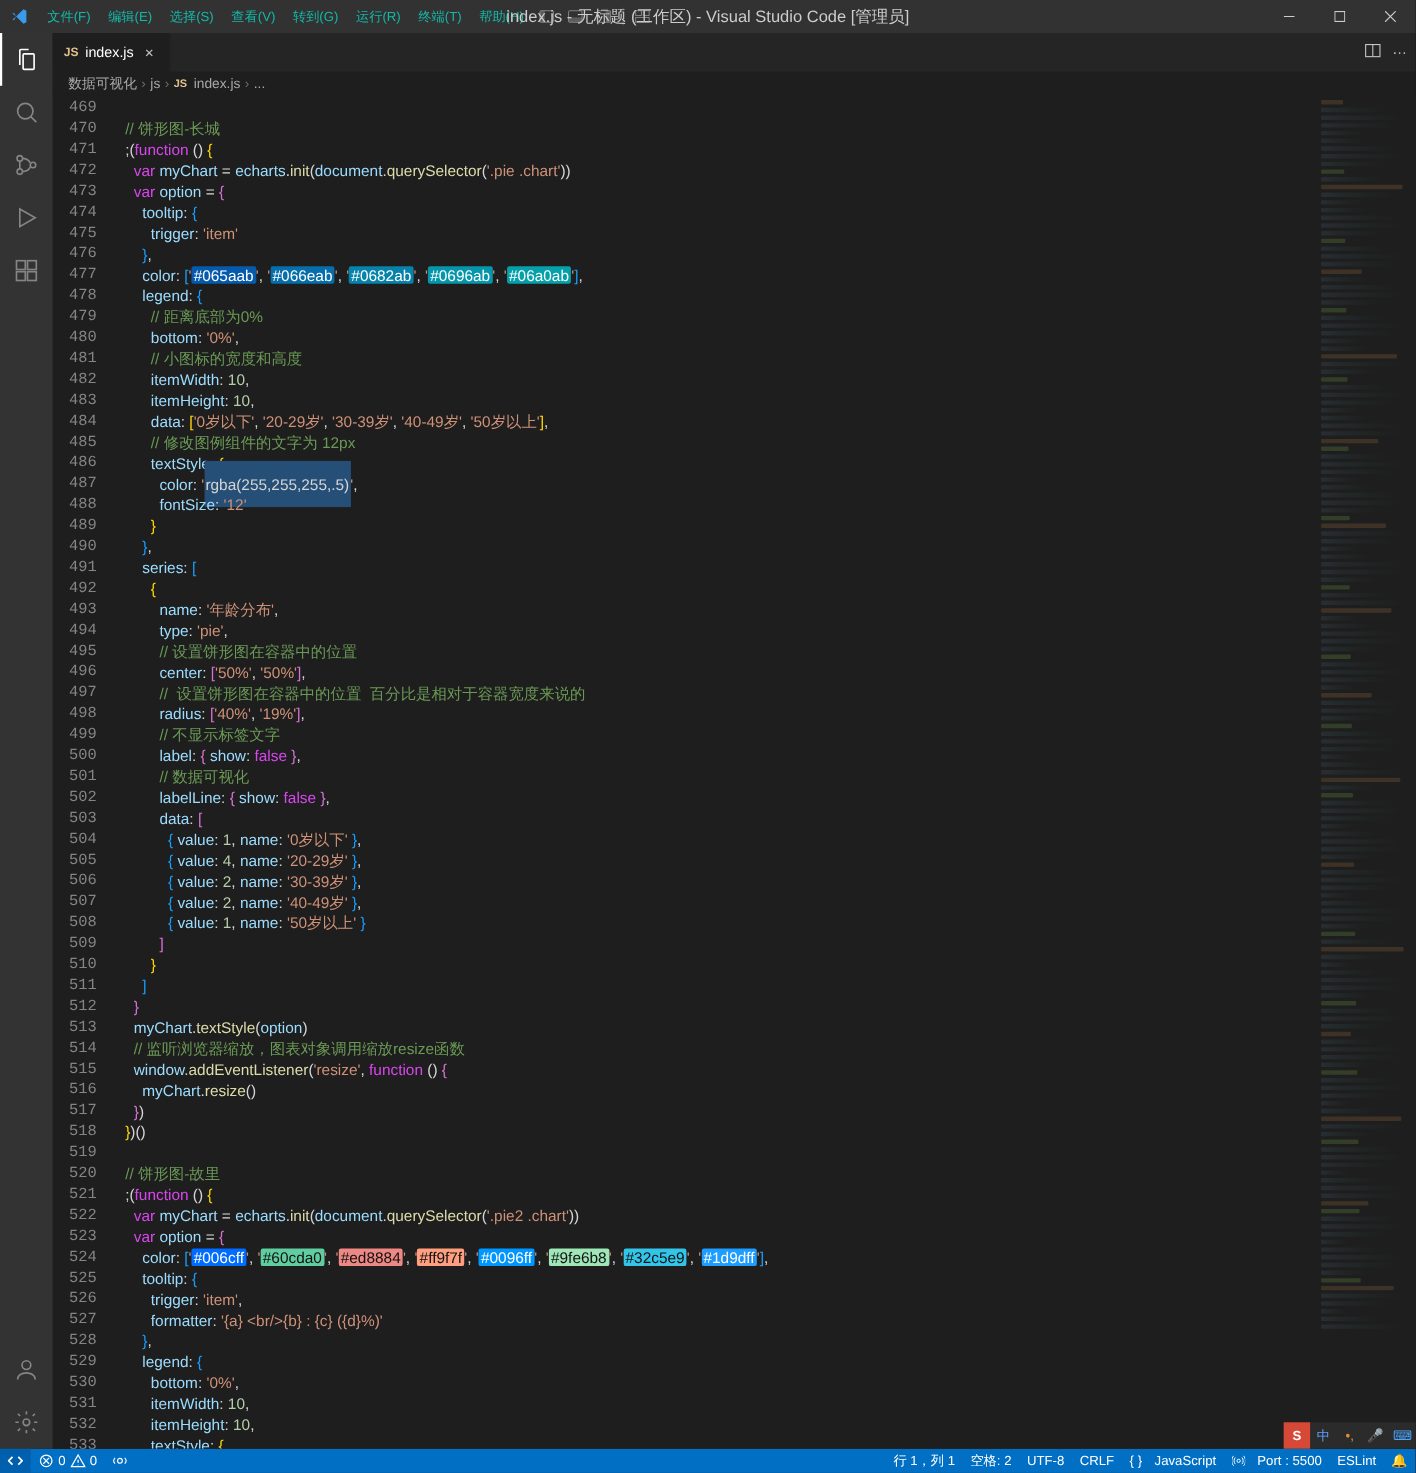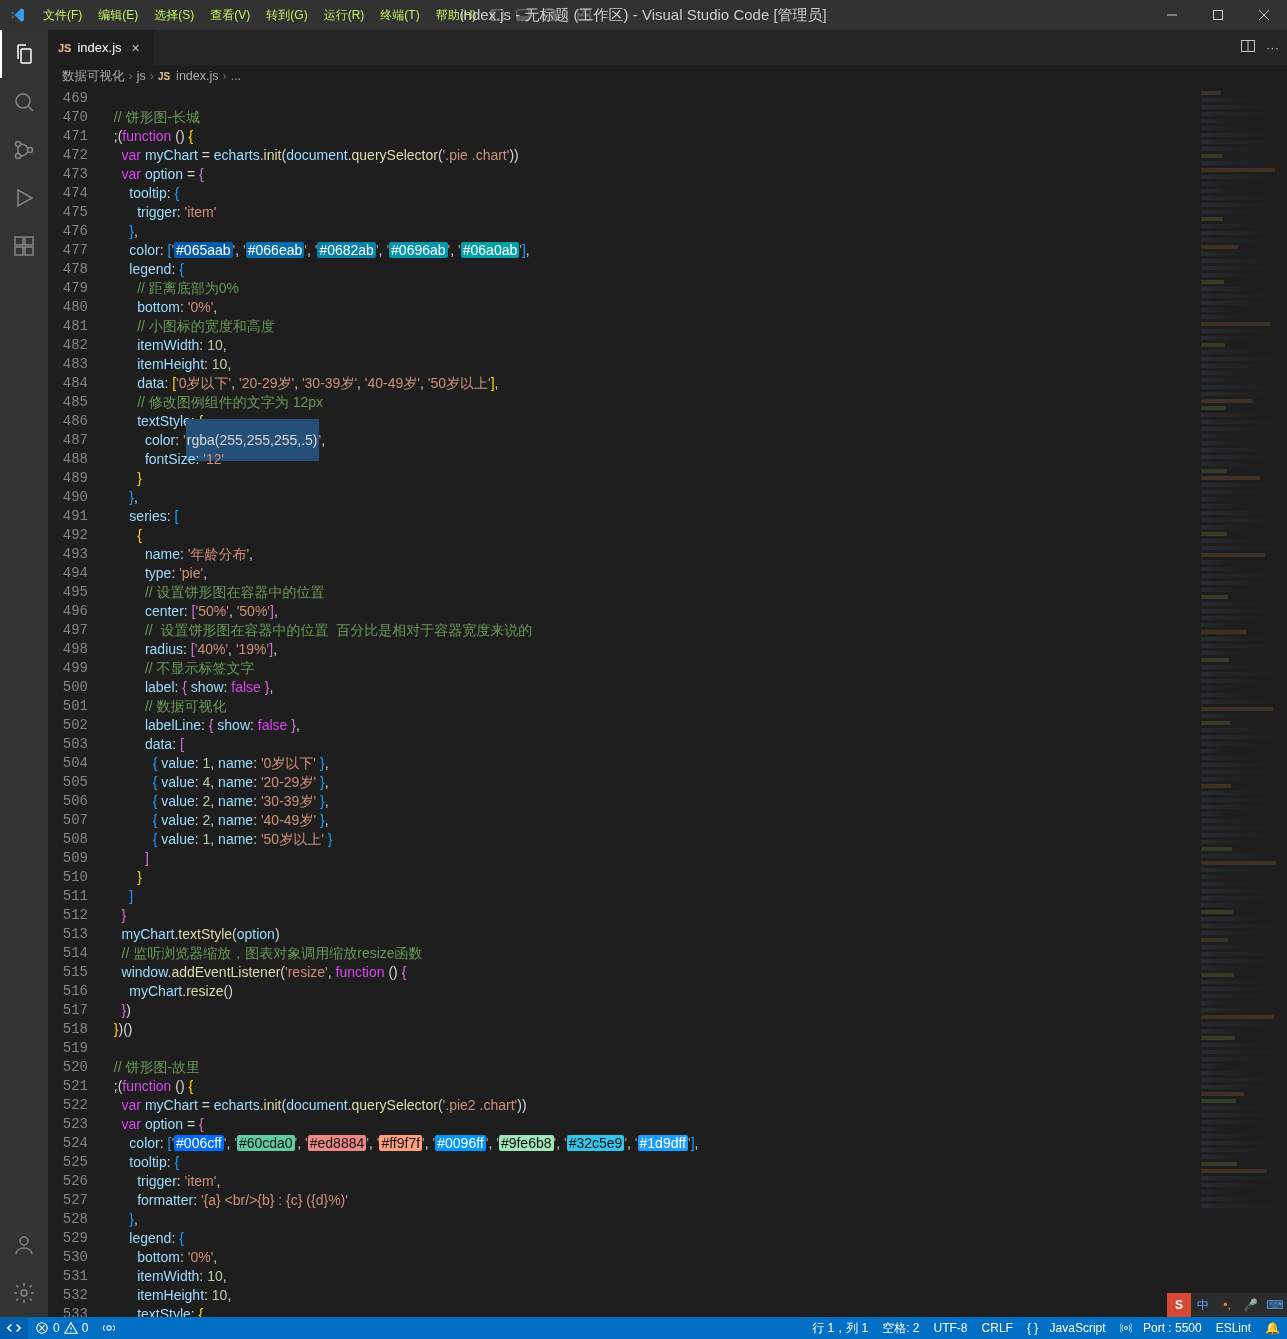--- a/index.html
+++ b/index.html
@@ -1,20 +1,20 @@
 <!DOCTYPE html>
 <html><head>
 <meta charset="utf-8">
 <style>
 html,body{margin:0;padding:0;height:100%;width:100%;overflow:hidden;background:#1e1e1e;font-family:"Segoe UI","Microsoft YaHei",sans-serif;font-size:13px;color:#cccccc;user-select:none}
 .titlebar{height:30px;background:#323233;display:flex;align-items:center;position:relative}
 .titlebar .logo{width:35px;display:flex;align-items:center;justify-content:center}
 .titlebar .logo svg{width:16px;height:16px}
 .titlebar .menus{display:flex;height:100%}
-.titlebar .menus .mi{padding:0 8px;display:flex;align-items:center;color:#bef264;font-size:12px;cursor:pointer}
+.titlebar .menus .mi{padding:0 8px;display:flex;align-items:center;color:#14b8a6;font-size:12px;cursor:pointer}
 .titlebar .title{position:absolute;left:0;right:0;text-align:center;font-size:15px;color:#cccccc;pointer-events:none}
 .titlebar .winctrl{margin-left:auto;display:flex;height:100%}
 .titlebar .layout-icons{display:flex;height:100%;align-items:center;padding-right:4px}
 .titlebar .layout-icons .li{width:26px;height:100%;display:flex;align-items:center;justify-content:center;color:#858585;cursor:pointer}
 .titlebar .layout-icons .sep{width:1px;height:16px;background:#555;margin:0 4px}
 .titlebar .winctrl .wc{width:46px;height:100%;display:flex;align-items:center;justify-content:center;color:#cccccc;cursor:pointer}
 .body{display:flex;height:calc(100% - 30px - 22px)}
 .activitybar{width:48px;background:#333333;display:flex;flex-direction:column;align-items:center}
 .activitybar .ai{width:48px;height:48px;display:flex;align-items:center;justify-content:center;color:#858585;cursor:pointer;position:relative}
 .activitybar .ai.active{color:#fff}

